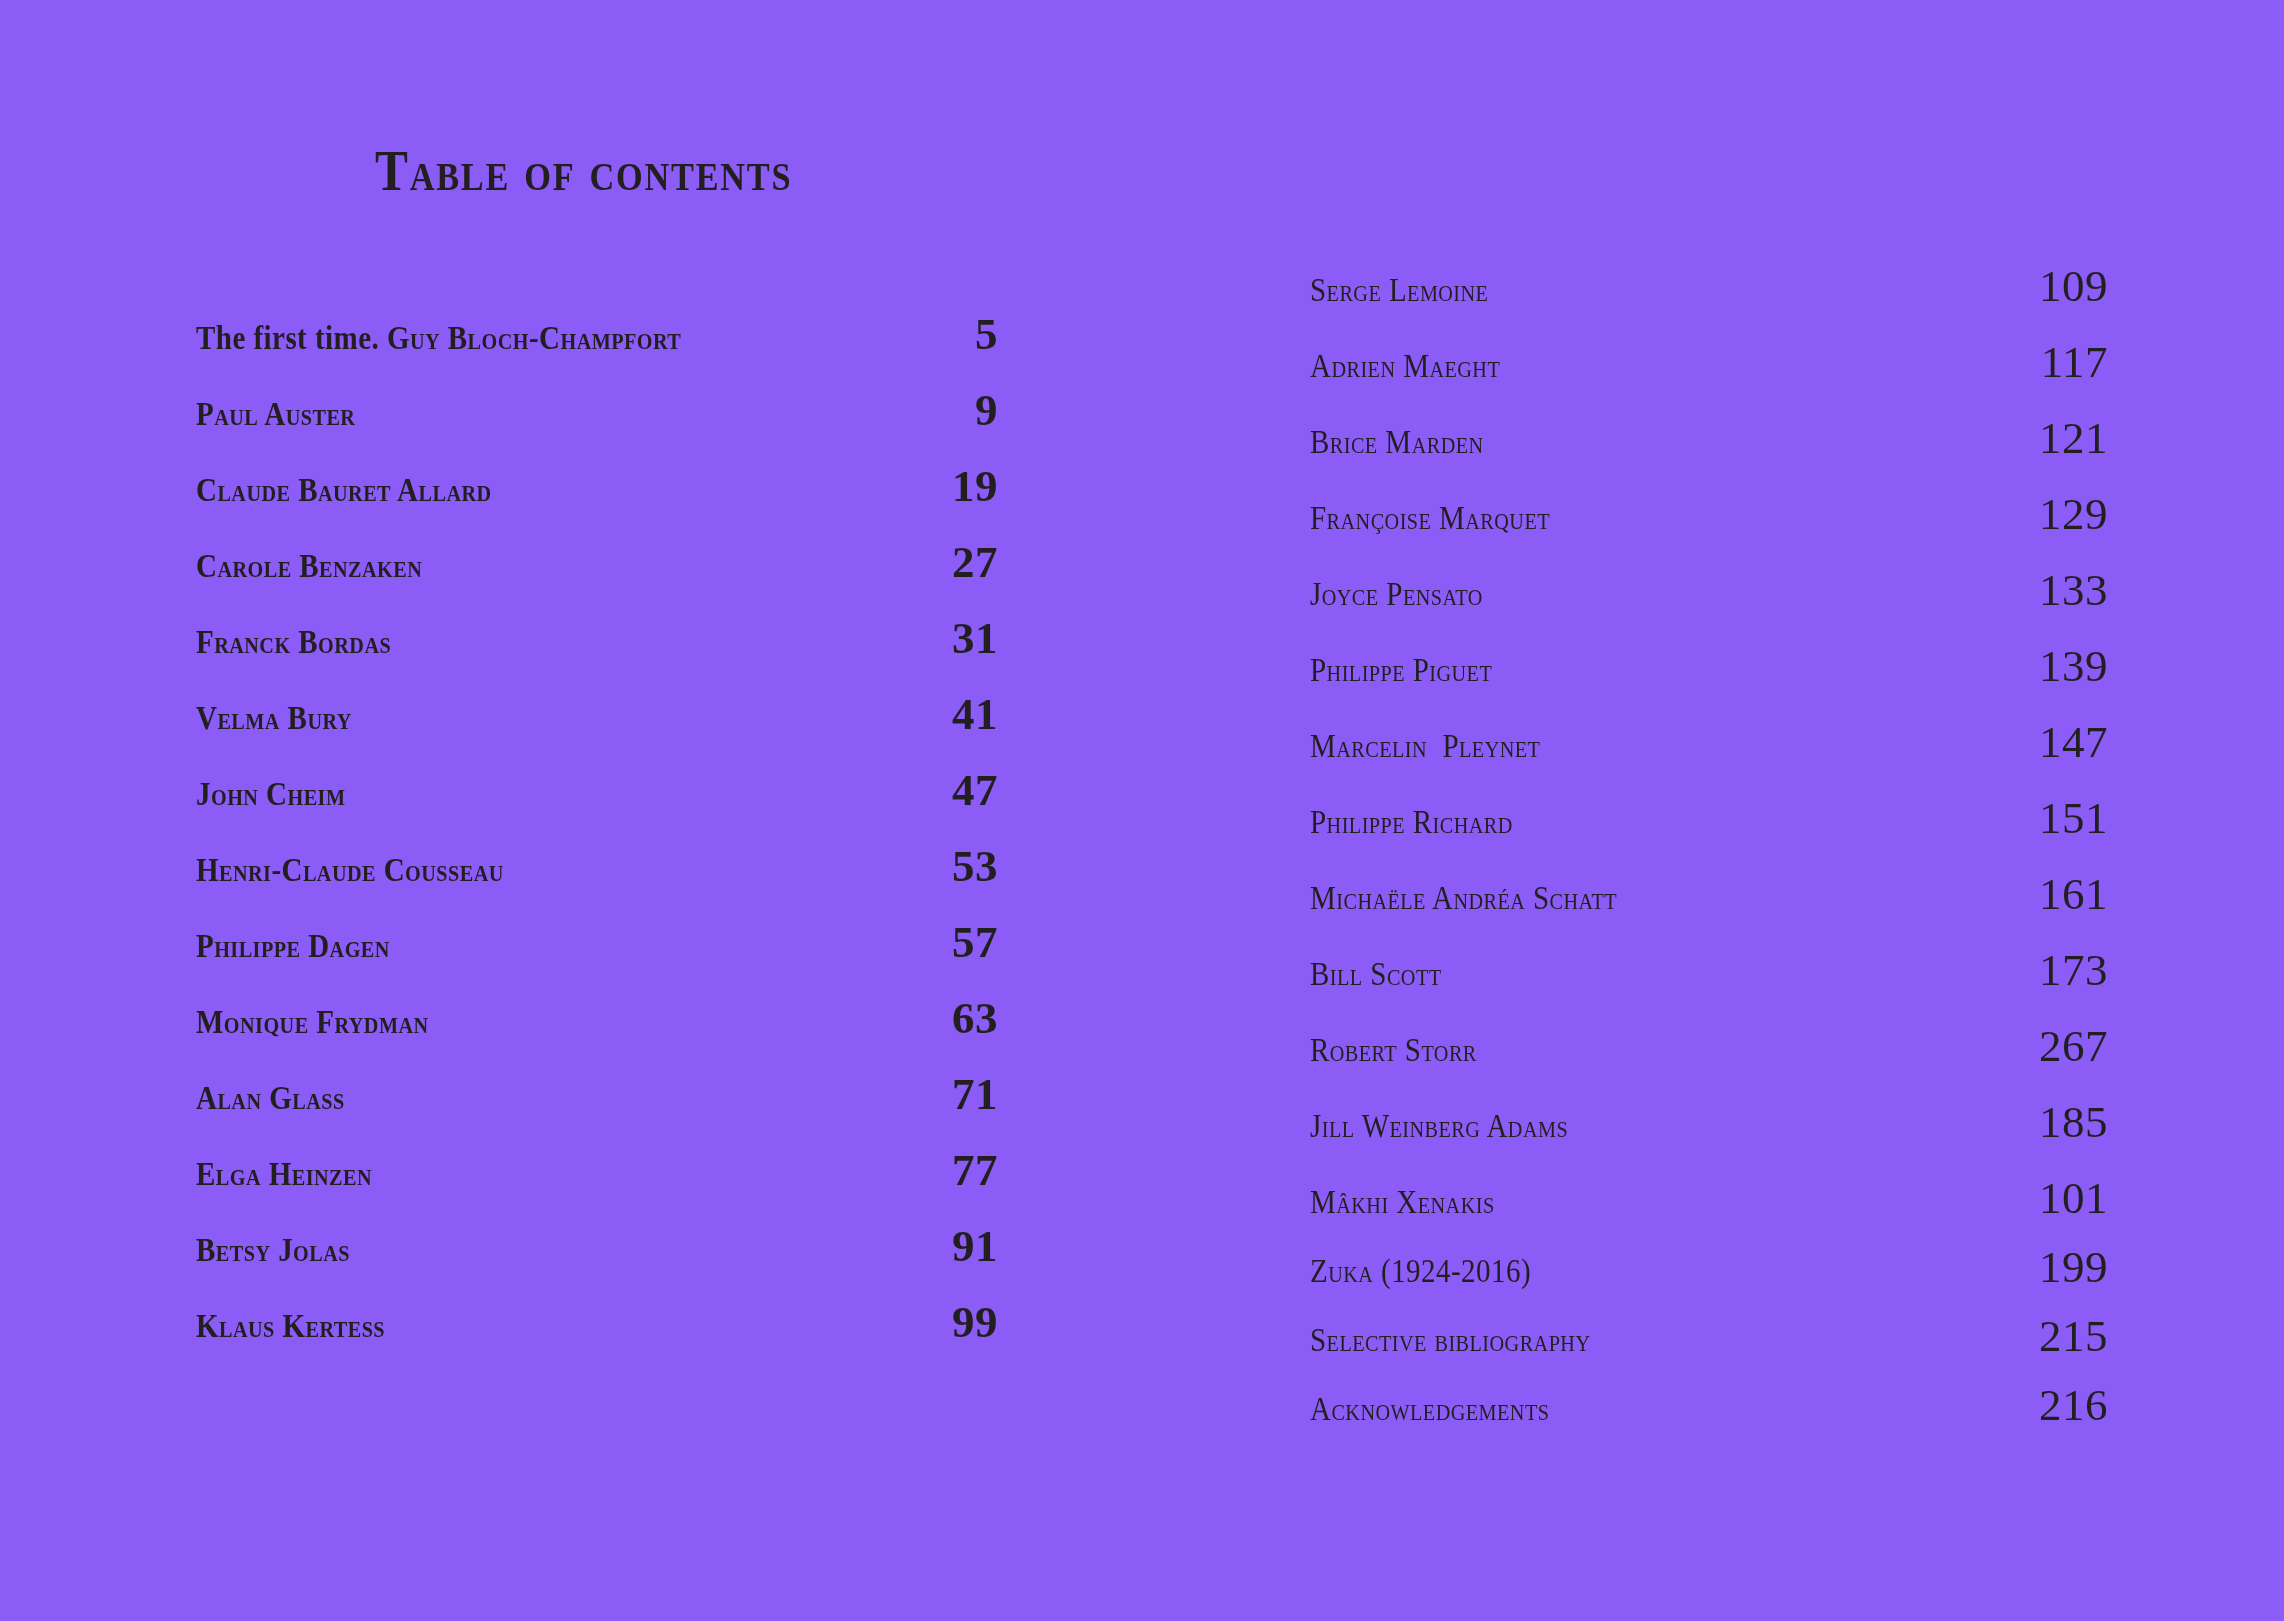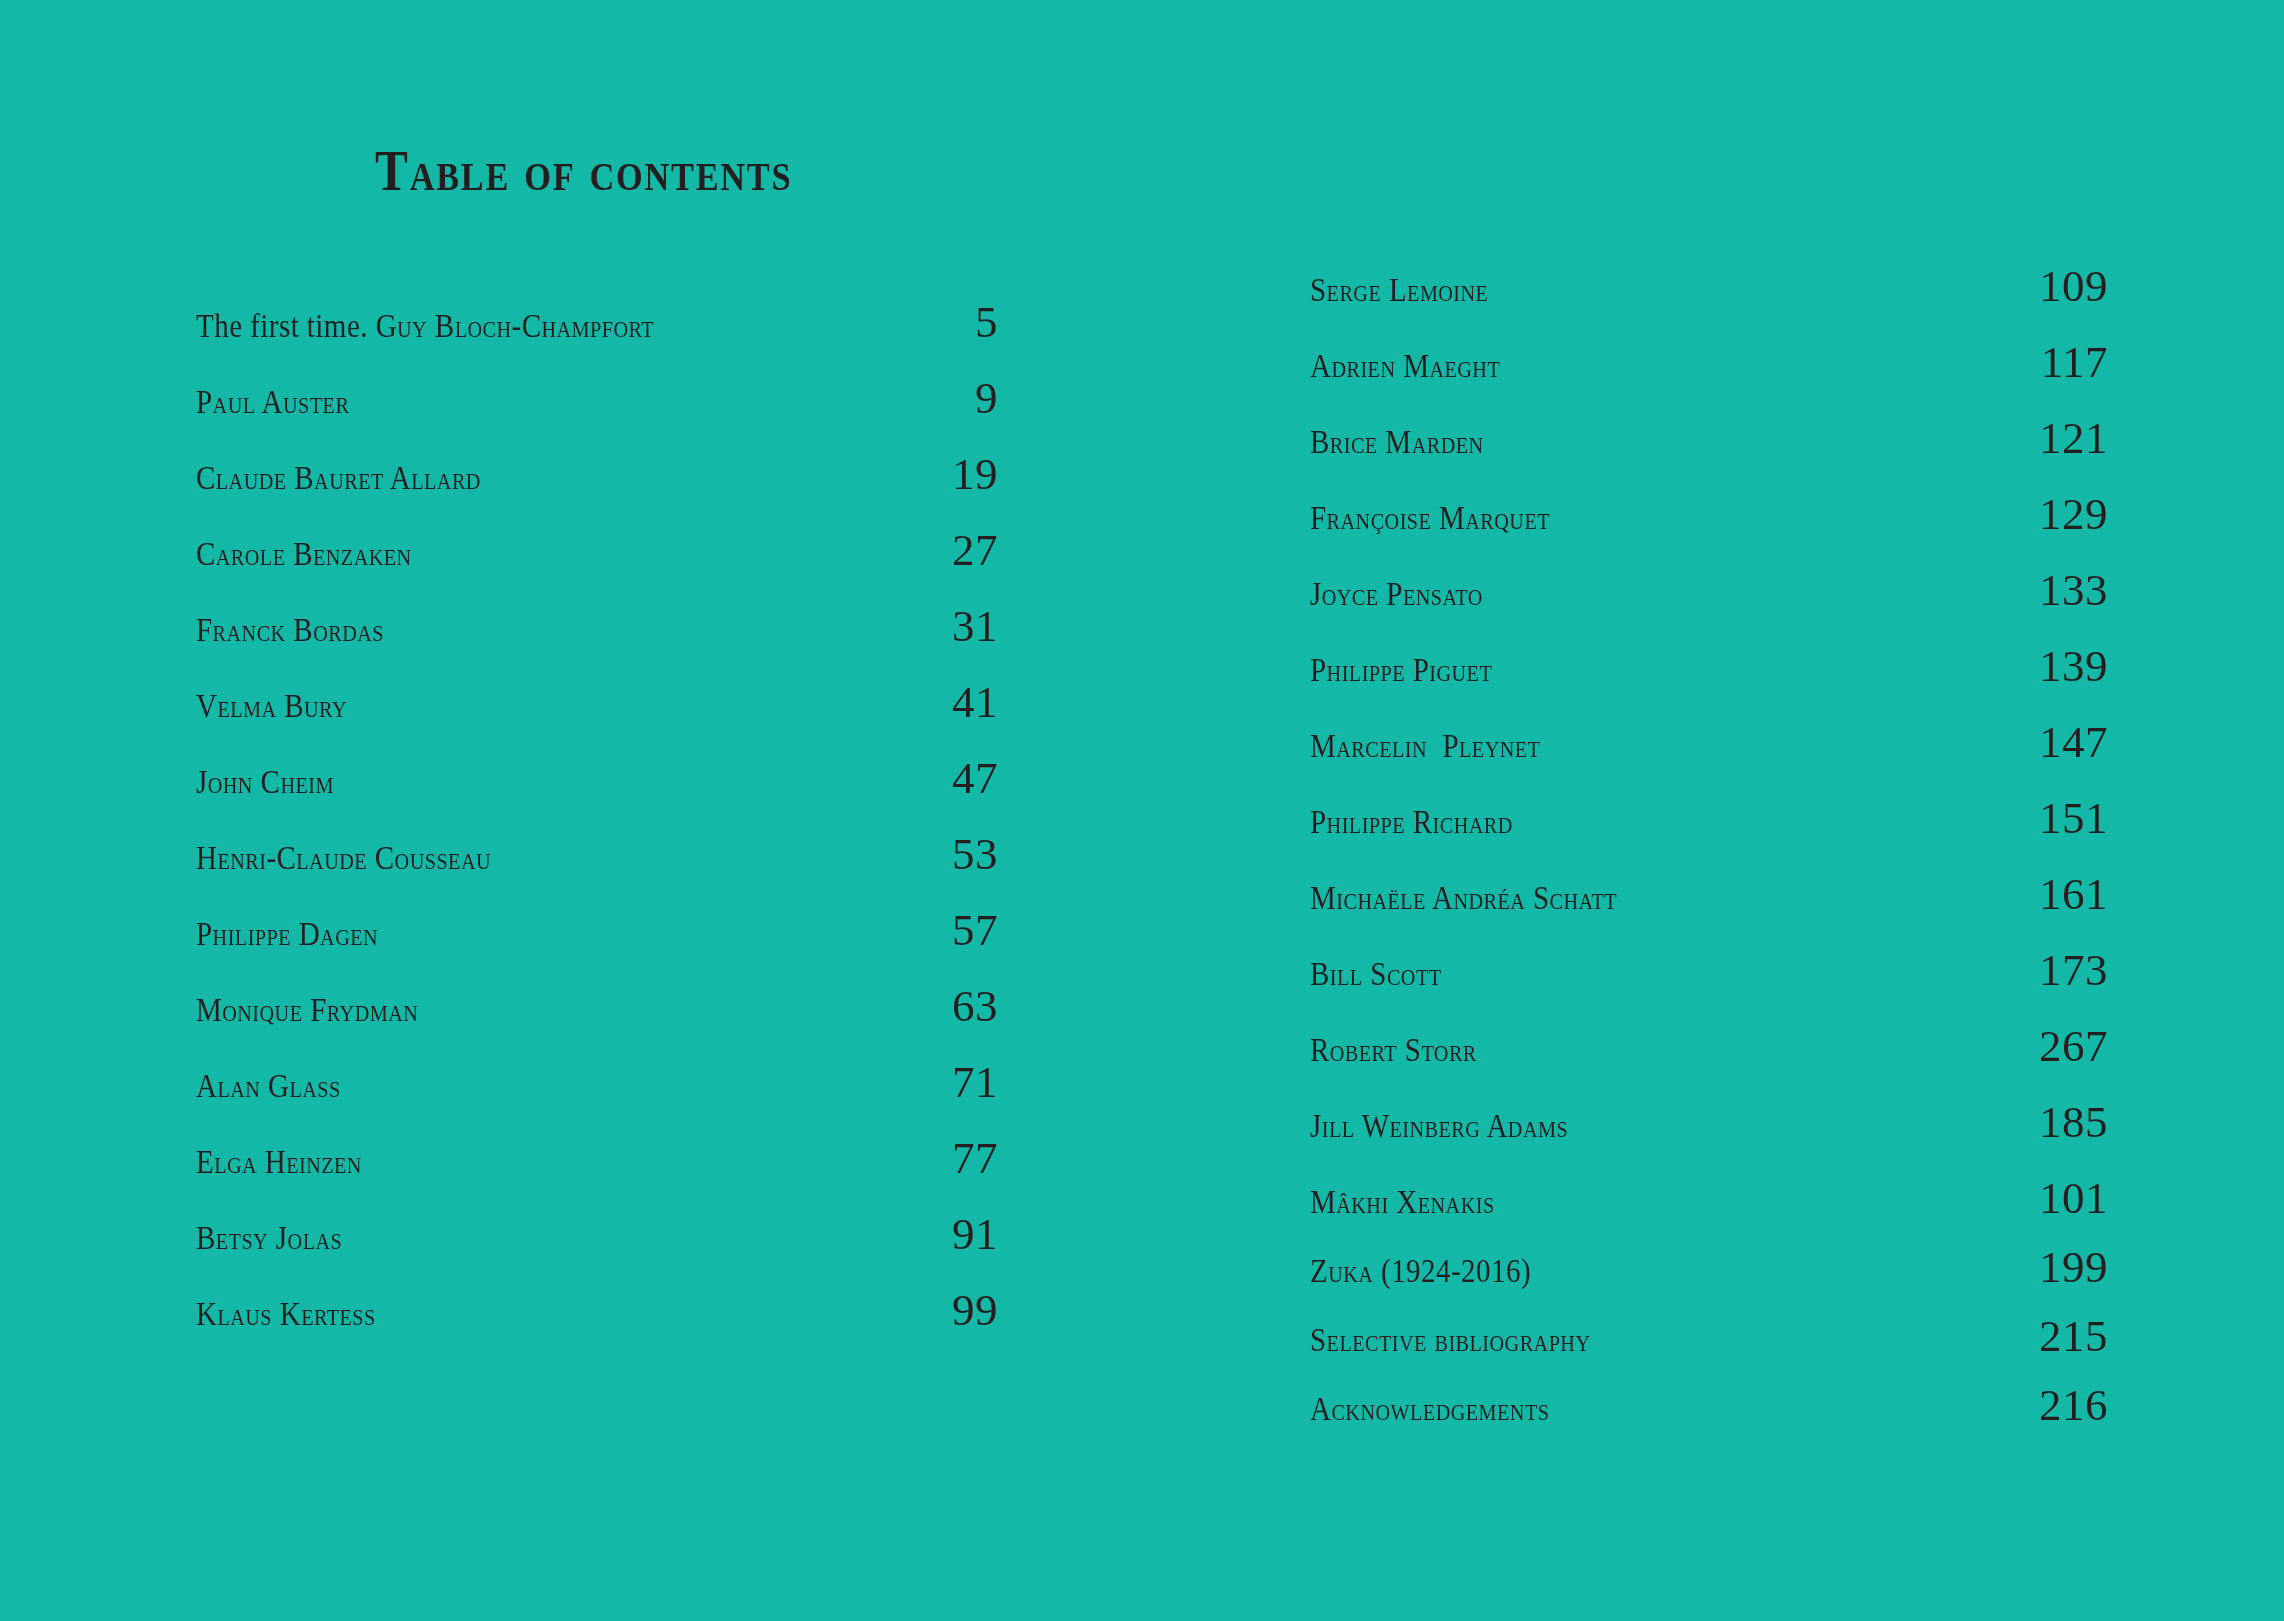--- a/index.html
+++ b/index.html
@@ -4,21 +4,21 @@
 <style>
   html, body {
     margin: 0;
     padding: 0;
     background: #ffffff;
   }
   .page {
     position: relative;
     width: 2285px;
     height: 1621px;
-    background: #14b8a6;
+    background: #8b5cf6;
     color: #231f20;
     font-family: "Liberation Serif", serif;
     overflow: hidden;
   }
   .title {
     position: absolute;
     left: 375px;
     top: 143px;
     margin: 0;
     font-size: 56px;
@@ -30,22 +30,23 @@
     transform: scaleX(0.88);
     transform-origin: 0 0;
   }
   .col {
     position: absolute;
     display: grid;
   }
   .col-left {
     left: 196px;
     width: 802px;
-    top: 300px;
+    top: 312px;
     grid-template-rows: repeat(15, 76px);
+    font-weight: bold;
   }
   .col-right {
     left: 1310px;
     width: 798px;
     top: 264px;
     grid-template-rows: repeat(12, 76px) repeat(4, 69px);
   }
   .row {
     display: flex;
     justify-content: space-between;

